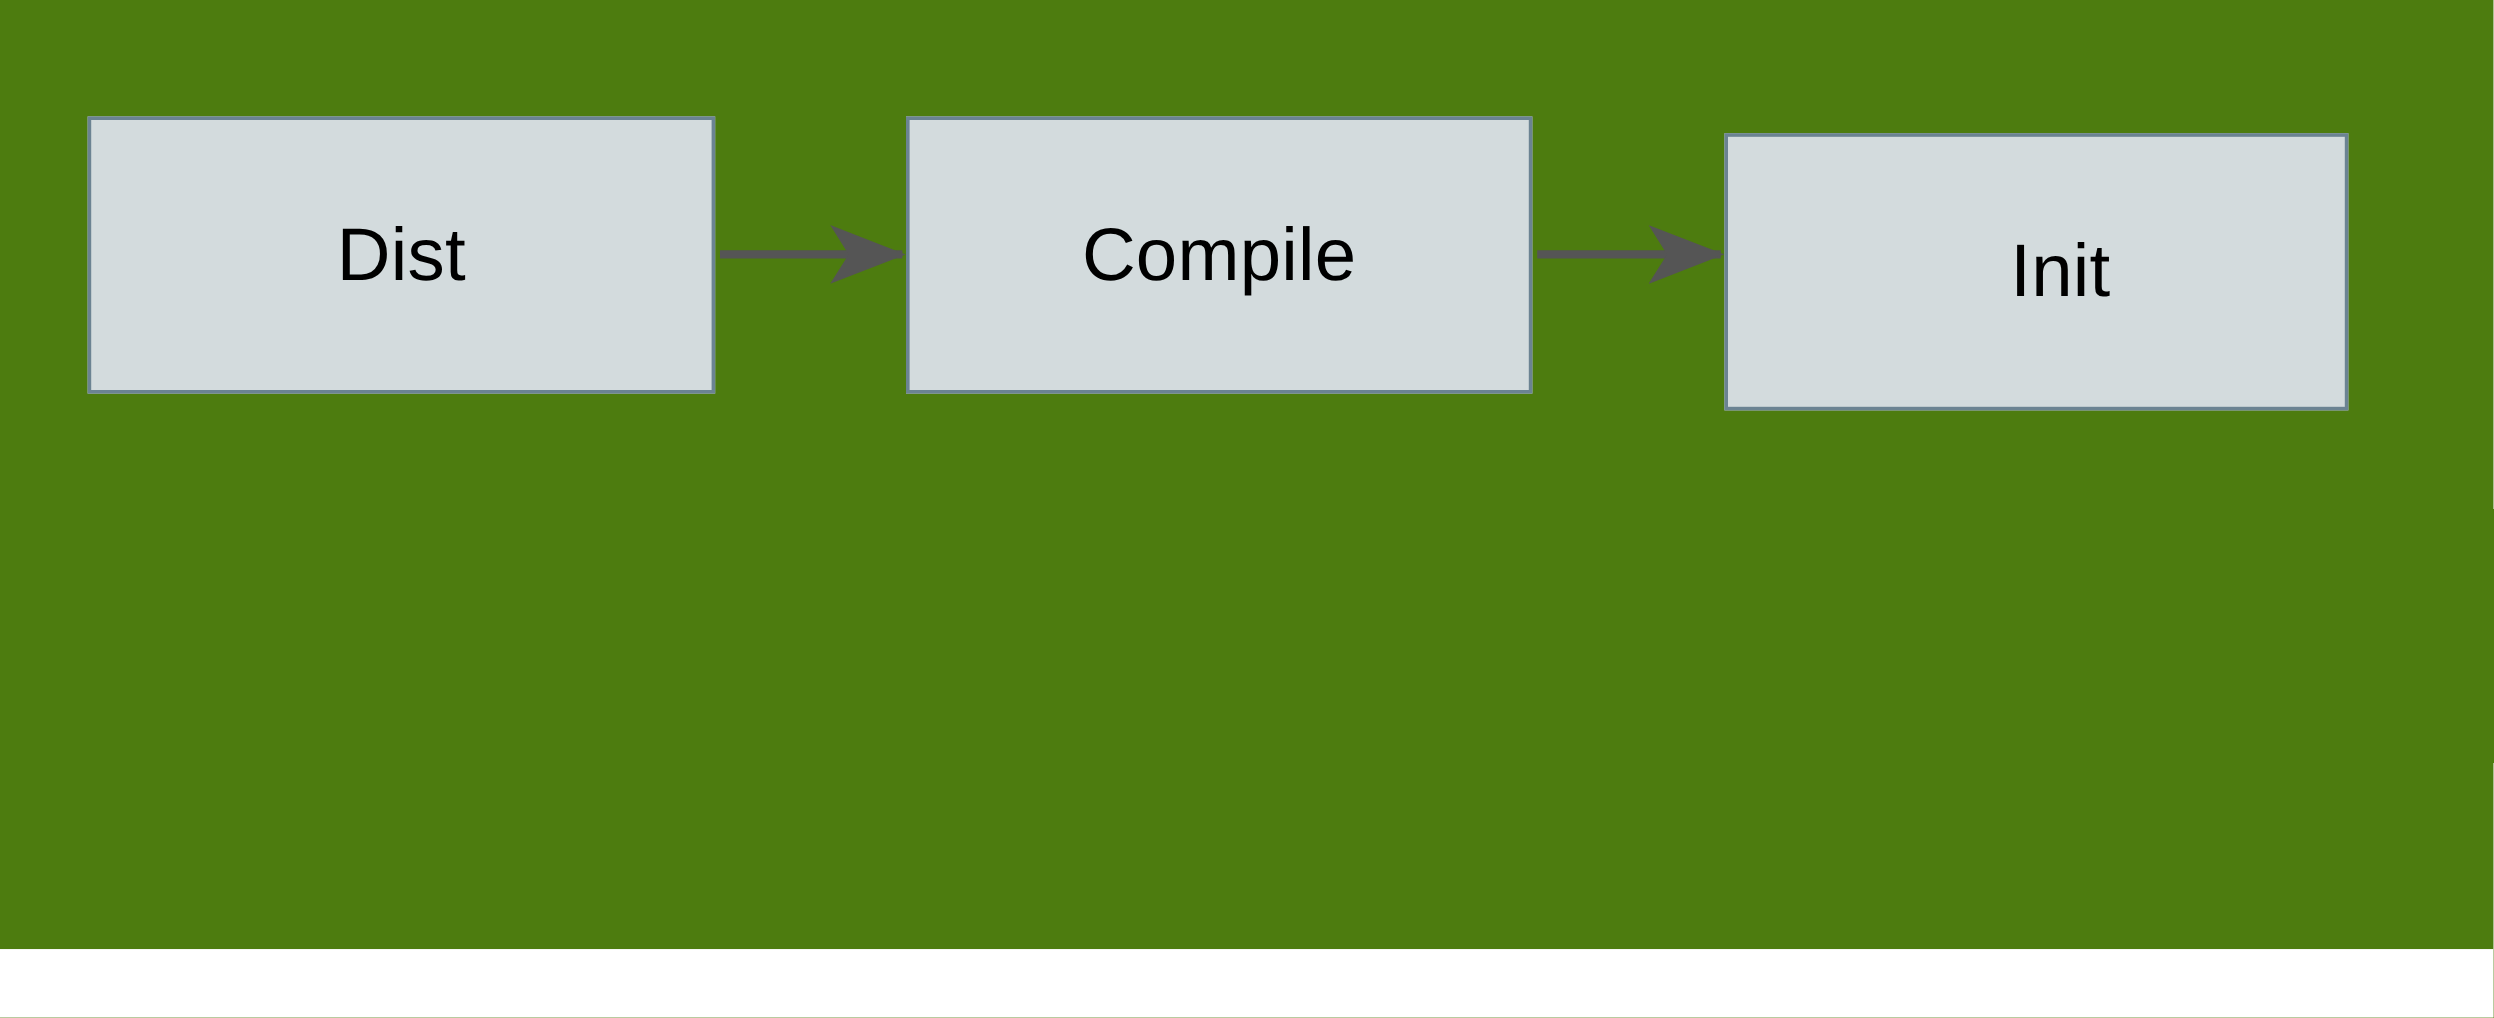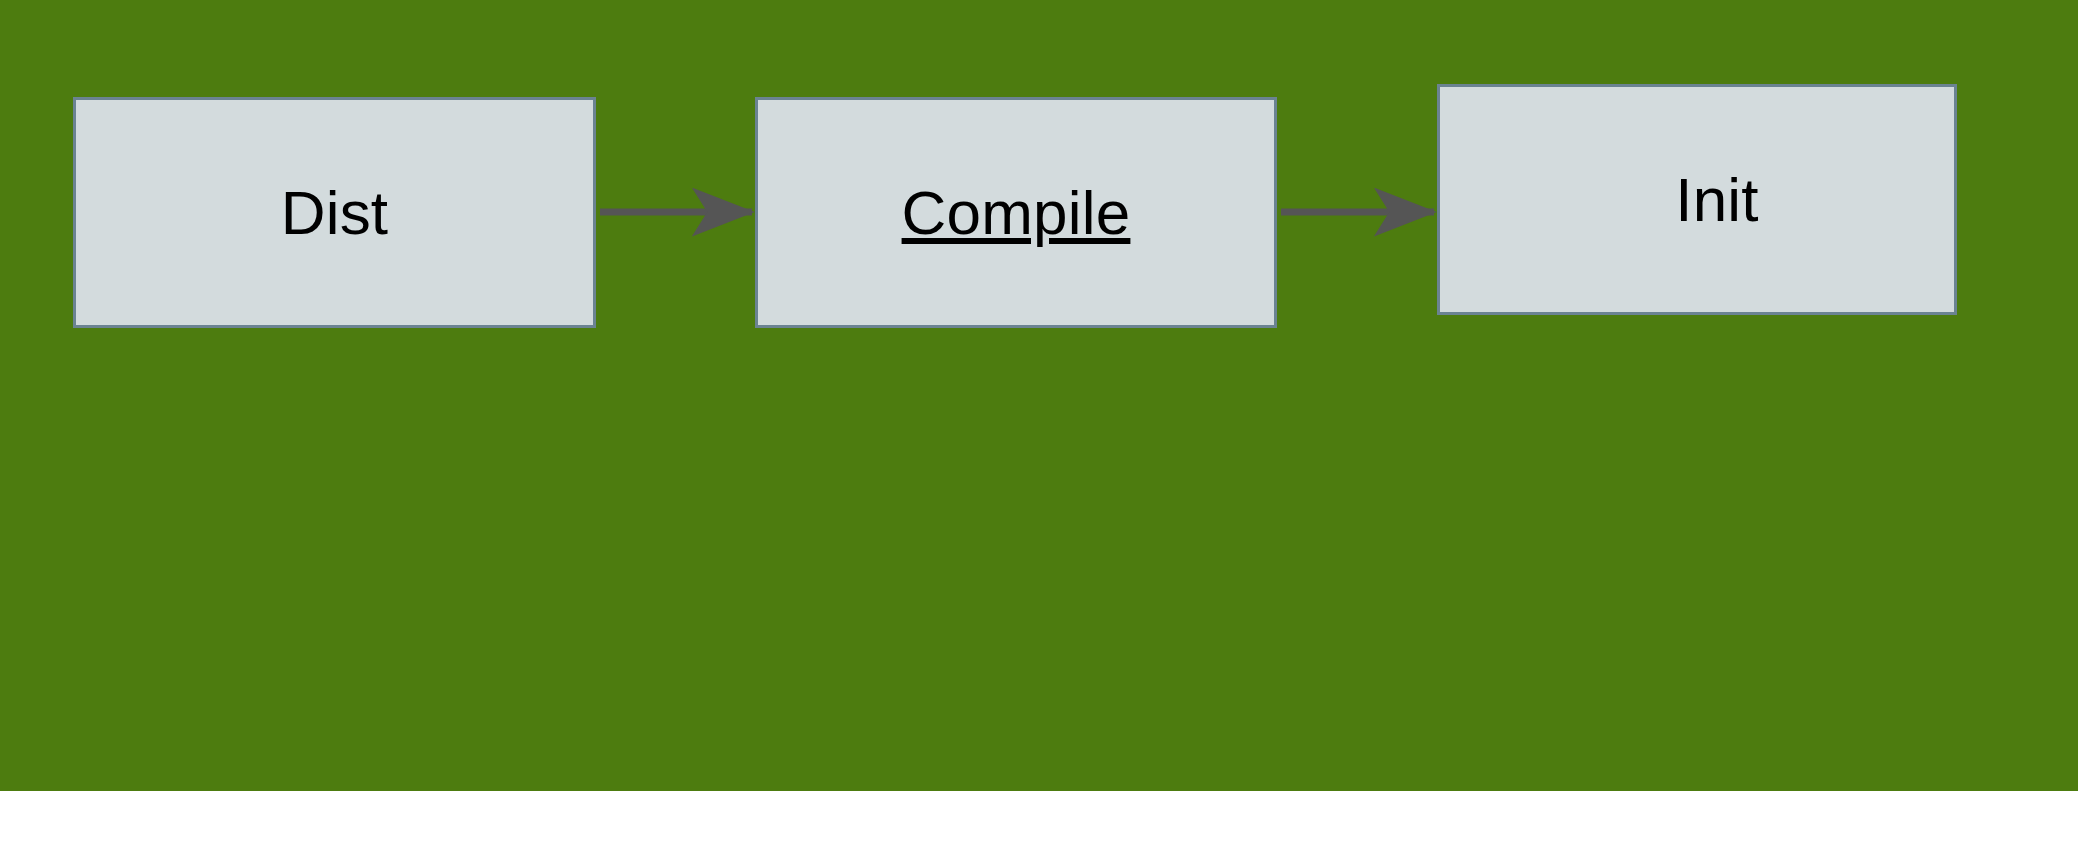--- a/index.html
+++ b/index.html
@@ -70,22 +70,22 @@
     </g>
   </svg>
 
   <div class="edge-hit" style="left:600px; top:195px; width:152px;"></div>
   <div class="edge-hit" style="left:1281px; top:195px; width:153px;"></div>
 
   <div class="node" style="left:73px; top:97px; width:523px; height:231px;">
     <span class="node-label">Dist</span>
   </div>
 
-  <div class="node" style="left:755px; top:97px; width:522px; height:231px;text-decoration:underline;">
+  <div class="node" style="left:755px; top:97px; width:522px; height:231px;">
     <span class="node-label">Compile</span>
   </div>
 
-  <div class="node" style="left:1437px; top:84px; width:520px; height:231px;padding-left:40px;">
+  <div class="node" style="left:1437px; top:111px; width:520px; height:231px;padding-left:40px;">
     <span class="node-label">Init</span>
   </div>
 
 
 </div>
 
 </body></html>

